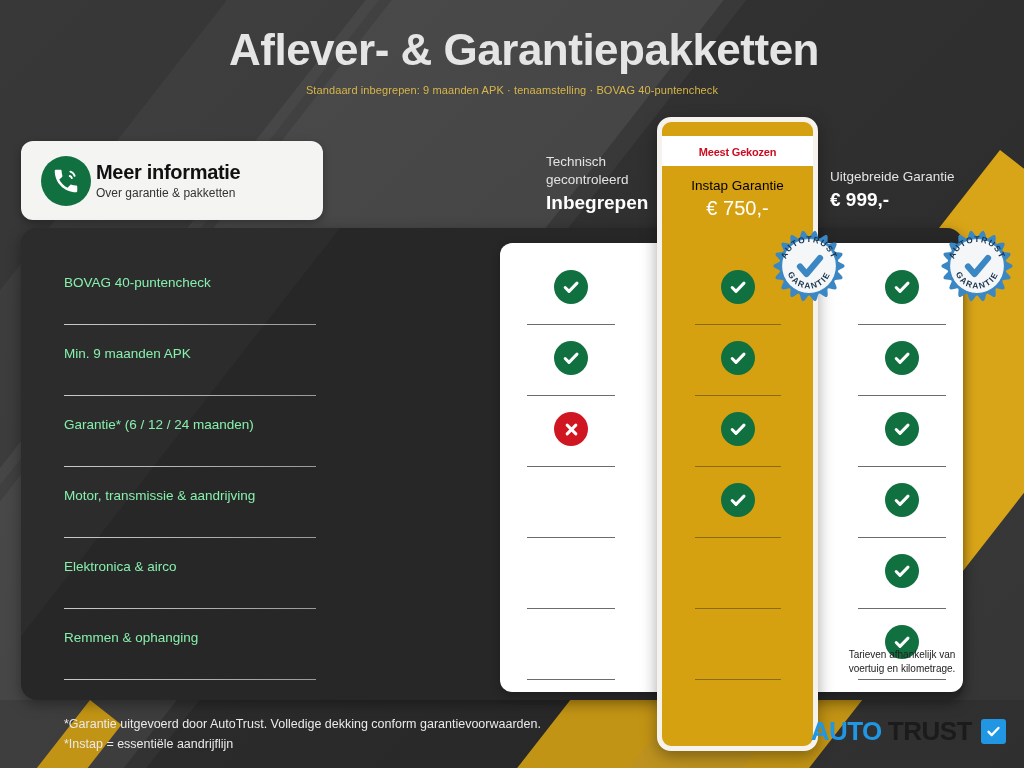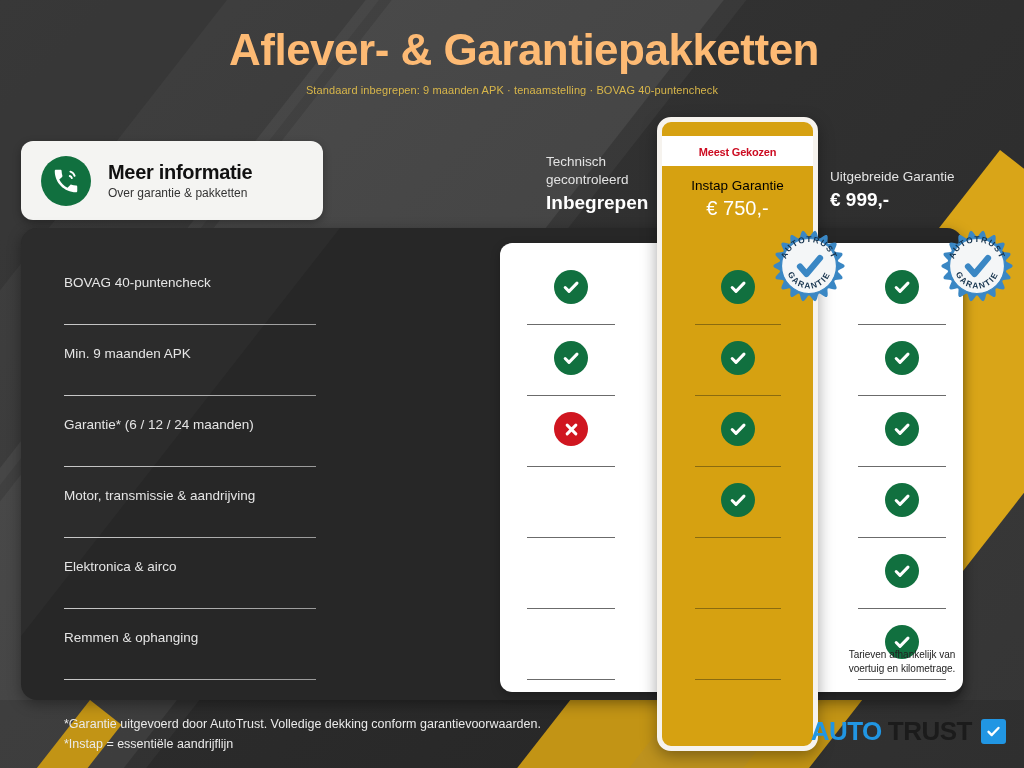--- a/index.html
+++ b/index.html
@@ -69,41 +69,41 @@
   }
   .diag-darkfoot {
     position: absolute;
     left: 0; top: 700px; width: 1024px; height: 70px;
     background: rgba(0,0,0,0.10);
   }
 
   
   .header { position: absolute; left: 0; top: 26px; width: 1024px; text-align: center; }
   .title {
-    font-size: 44px; font-weight: bold; color: #fdba74;
+    font-size: 44px; font-weight: bold; color: #e5e5e5;
     letter-spacing: -0.5px; line-height: 1.1; padding-left: 24px;
   }
   .subtitle {
     margin-top: 10px; font-size: 11px; color: #d8b64a; letter-spacing: 0.1px;
   }
 
   
   .info-card {
     position: absolute; left: 21px; top: 141px;
     width: 302px; height: 79px;
     background: #f4f4f2; border-radius: 12px;
     display: flex; align-items: center; padding-left: 20px;
     box-shadow: 0 3px 8px rgba(0,0,0,0.3);
   }
   .phone-circle {
     width: 50px; height: 50px; border-radius: 50%;
     background: #11703f; flex: none;
     display: flex; align-items: center; justify-content: center;
   }
-  .info-text { margin-left: 17px; }
+  .info-text { margin-left: 5px; }
   .info-title { font-size: 20px; font-weight: bold; color: #111; letter-spacing: -0.3px; }
   .info-sub { font-size: 12px; color: #333; margin-top: 2px; }
 
   
   .col-head { position: absolute; text-align: center; }
   .col-head .ch-line1 { font-size: 13.5px; color: #e3e3e3; line-height: 1.35; }
   .col-head .ch-strong { font-size: 19px; font-weight: bold; color: #ffffff; margin-top: 3px; }
 
   #head-tech { left: 500px; top: 153px; width: 160px; margin-left: 46px; }
   #head-ext  { left: 830px; top: 168px; width: 205px; }
@@ -127,21 +127,21 @@
     position: absolute; width: 200px; height: 1200px;
     left: -120px; top: -200px;
     background: rgba(0,0,0,0.16);
     transform: rotate(38deg); transform-origin: top left;
   }
 
   
   .feature-list { position: absolute; left: 64px; top: 262px; width: 252px; }
   .feature-row { height: 71px; position: relative; }
   .feature-label {
-    font-size: 13.5px; color: #e5e5e5; position: absolute; top: 13px; left: 0;
+    font-size: 13.5px; color: #86efac; position: absolute; top: 13px; left: 0;
     white-space: nowrap;
   }
   .feature-rule {
     position: absolute; left: 0; bottom: 8px; width: 252px; height: 1px;
     background: linear-gradient(to right, #c9c9c9, #9a9a9a);
   }
 
   
   .white-card {
     position: absolute; left: 500px; top: 243px;

